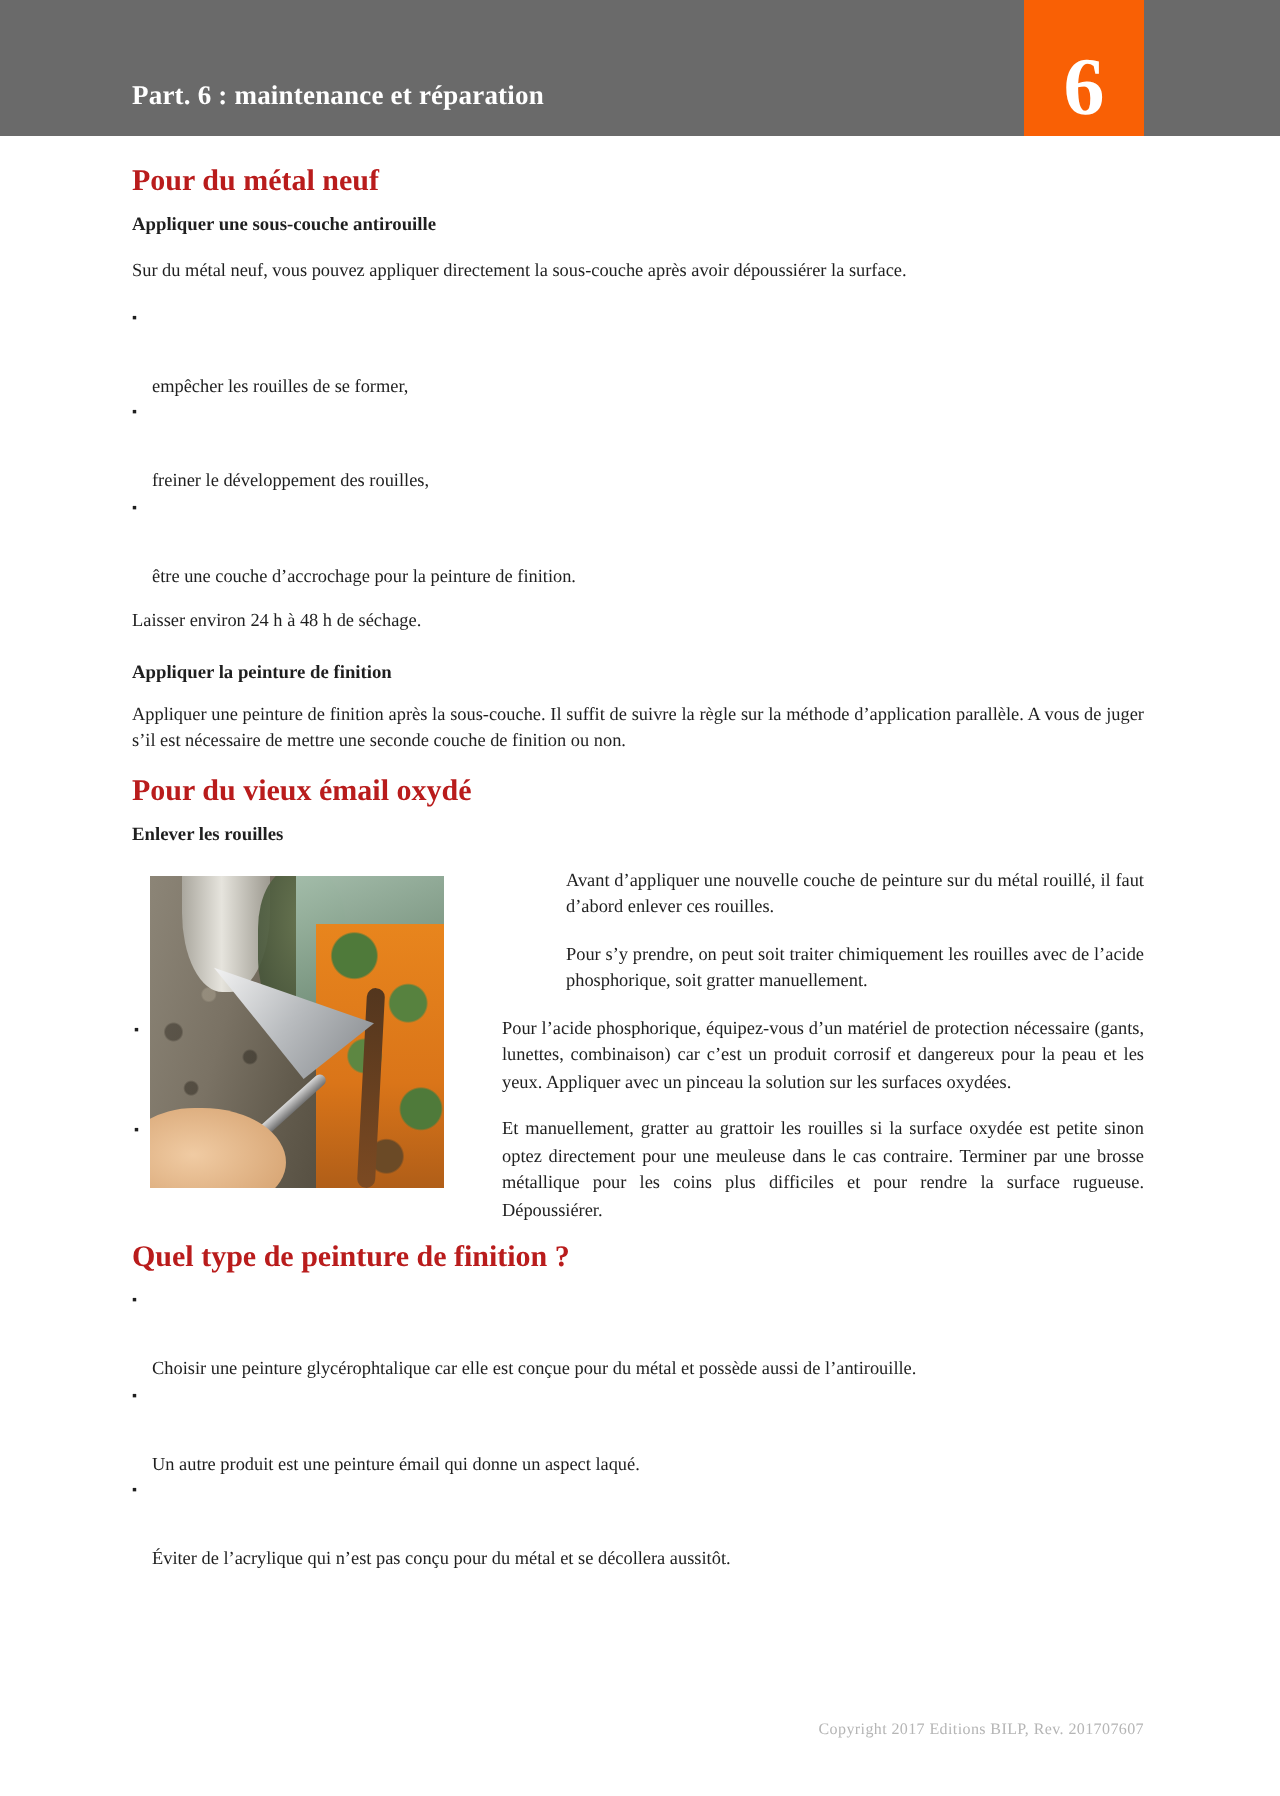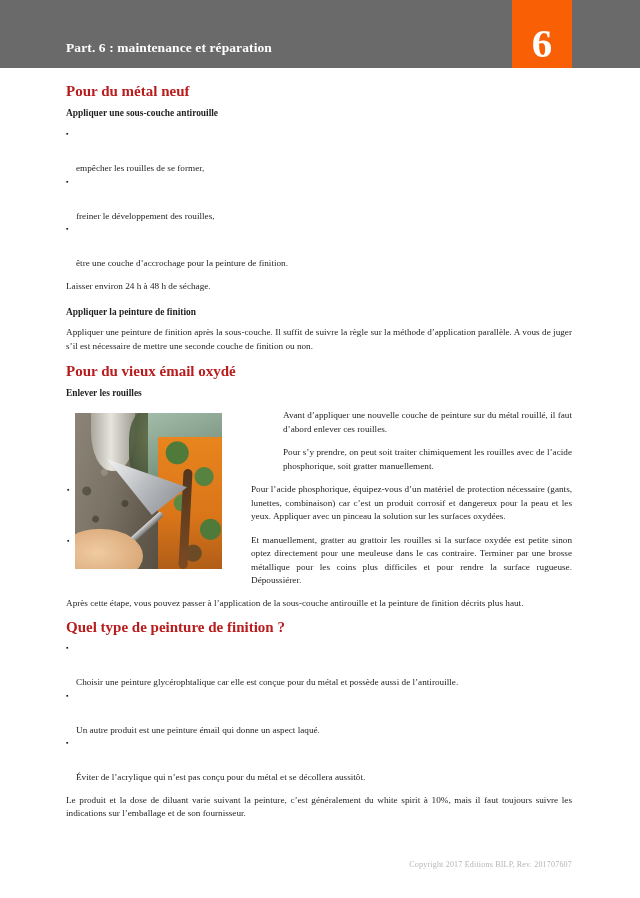--- a/index.html
+++ b/index.html
@@ -95,20 +95,21 @@
     <div class="topbar-title">Part. 6 : maintenance et réparation</div>
     <div class="chapter-badge">
       <span>6</span>
     </div>
   </div>
 
   <div class="content">
 
     <h1 class="h1-1">Pour du métal neuf</h1>
     <h2 class="h2-1">Appliquer une sous-couche antirouille</h2>
+    <p class="p-std">Sur du métal neuf, vous pouvez appliquer directement la sous-couche après avoir dépoussiérer la surface.</p>
     <ul class="ul-std">
       <li>
         <span class="mk">▪</span>
         <span class="txt">empêcher les rouilles de se former,</span>
       </li>
       <li>
         <span class="mk">▪</span>
         <span class="txt">freiner le développement des rouilles,</span>
       </li>
       <li>
@@ -143,36 +144,34 @@
           <span class="mk">▪</span>
           <span class="txt">Pour l’acide phosphorique, équipez-vous d’un matériel de protection nécessaire (gants, lunettes, combinaison) car c’est un produit corrosif et dangereux pour la peau et les yeux. Appliquer avec un pinceau la solution sur les surfaces oxydées.</span>
         </div>
         <div class="media-item">
           <span class="mk">▪</span>
           <span class="txt">Et manuellement, gratter au grattoir les rouilles si la surface oxydée est petite sinon optez directement pour une meuleuse dans le cas contraire. Terminer par une brosse métallique pour les coins plus difficiles et pour rendre la surface rugueuse. Dépoussiérer.</span>
         </div>
       </div>
     </div>
 
-    <p class="p-tight">Après cette étape, vous pouvez passer à l’application de la sous-couche antirouille et la peinture de finition décrits plus haut.</p>
 
     <h1 class="h1-3">Quel type de peinture de finition ?</h1>
     <ul class="ul-tight">
       <li>
         <span class="mk">▪</span>
         <span class="txt">Choisir une peinture glycérophtalique car elle est conçue pour du métal et possède aussi de l’antirouille.</span>
       </li>
       <li>
         <span class="mk">▪</span>
         <span class="txt">Un autre produit est une peinture émail qui donne un aspect laqué.</span>
       </li>
       <li>
         <span class="mk">▪</span>
         <span class="txt">Éviter de l’acrylique qui n’est pas conçu pour du métal et se décollera aussitôt.</span>
       </li>
     </ul>
-    <p class="p-tight">Le produit et la dose de diluant varie suivant la peinture, c’est généralement du white spirit à 10%, mais il faut toujours suivre les indications sur l’emballage et de son fournisseur.</p>
 
   </div>
 
   <div class="copyright">Copyright 2017 Editions BILP, Rev. 201707607</div>
 
 </div>
 
 </body></html>

